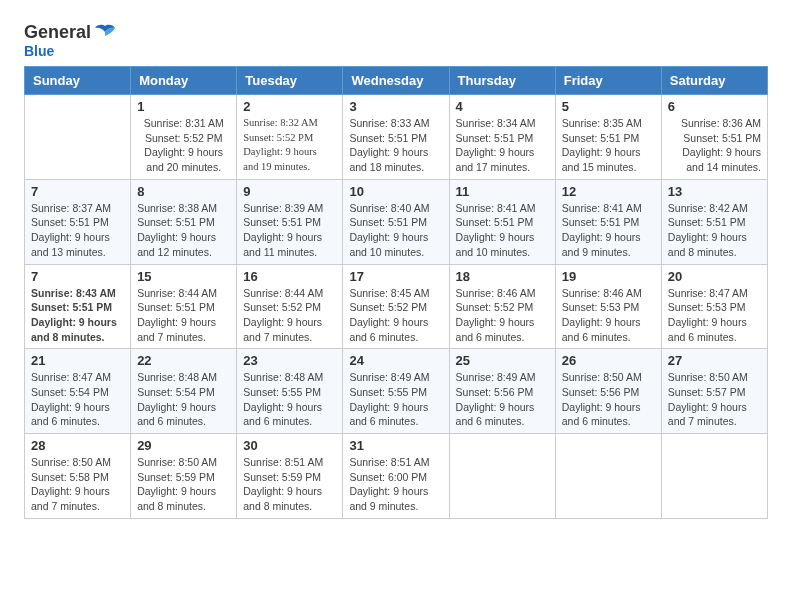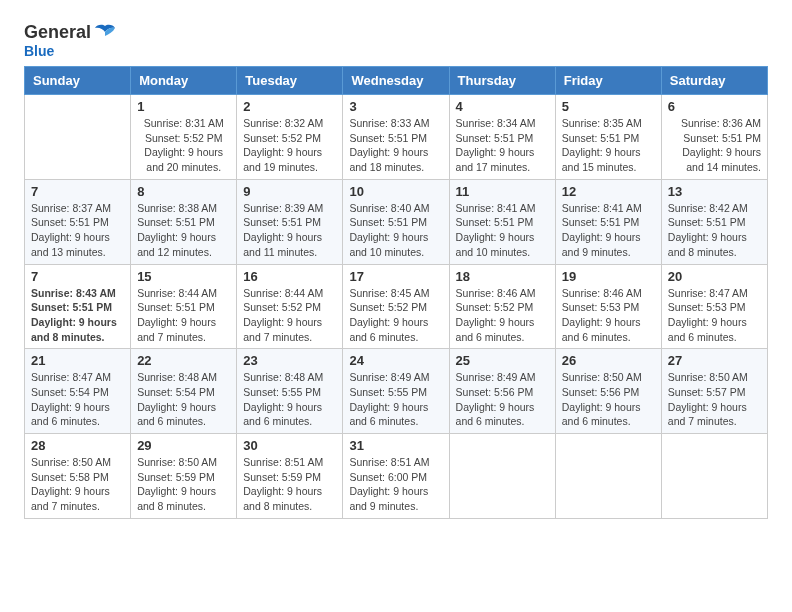--- a/index.html
+++ b/index.html
@@ -135,21 +135,21 @@
         <td class="empty-cell"></td>
         <td>
           <span class="day-number">1</span>
           <div class="day-info" style="white-space: pre-line; text-align: center;">Sunrise: 8:31 AM
 Sunset: 5:52 PM
 Daylight: 9 hours
 and 20 minutes.</div>
         </td>
         <td>
           <span class="day-number">2</span>
-          <div class="day-info" style="white-space: pre-line;">Sunrise: 8:32 AM
+          <div class="day-info" style="white-space: pre-line; font-family: Liberation Serif, serif;">Sunrise: 8:32 AM
 Sunset: 5:52 PM
 Daylight: 9 hours
 and 19 minutes.</div>
         </td>
         <td>
           <span class="day-number">3</span>
           <div class="day-info" style="white-space: pre-line;">Sunrise: 8:33 AM
 Sunset: 5:51 PM
 Daylight: 9 hours
 and 18 minutes.</div>

